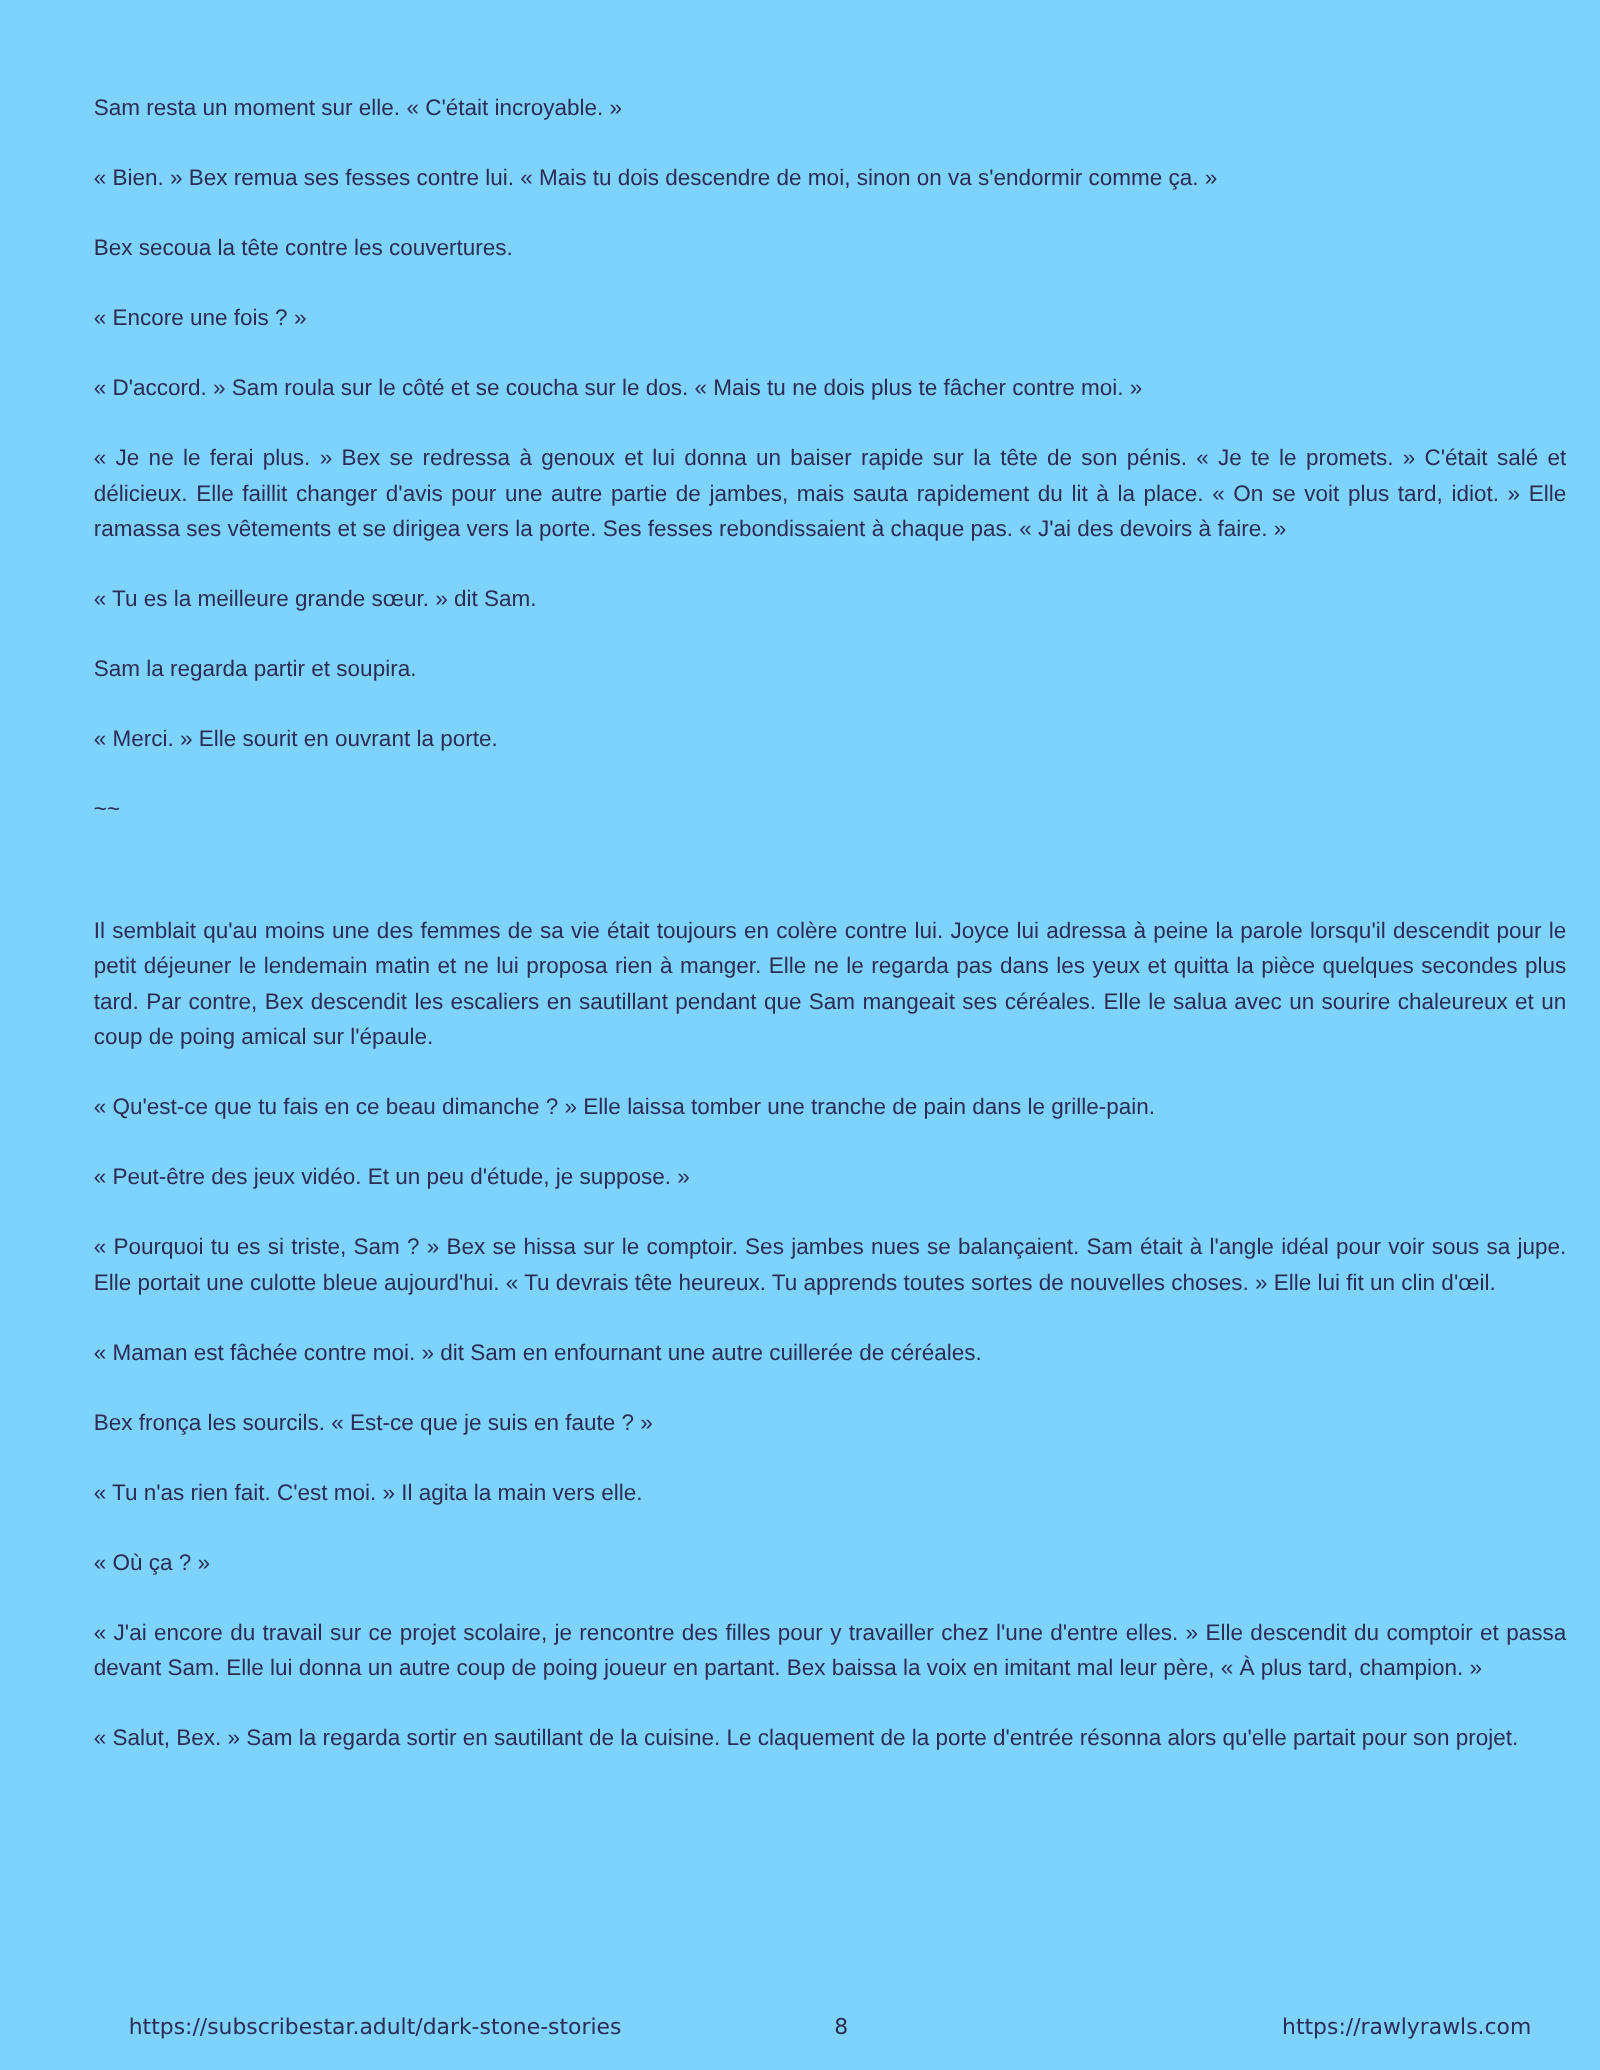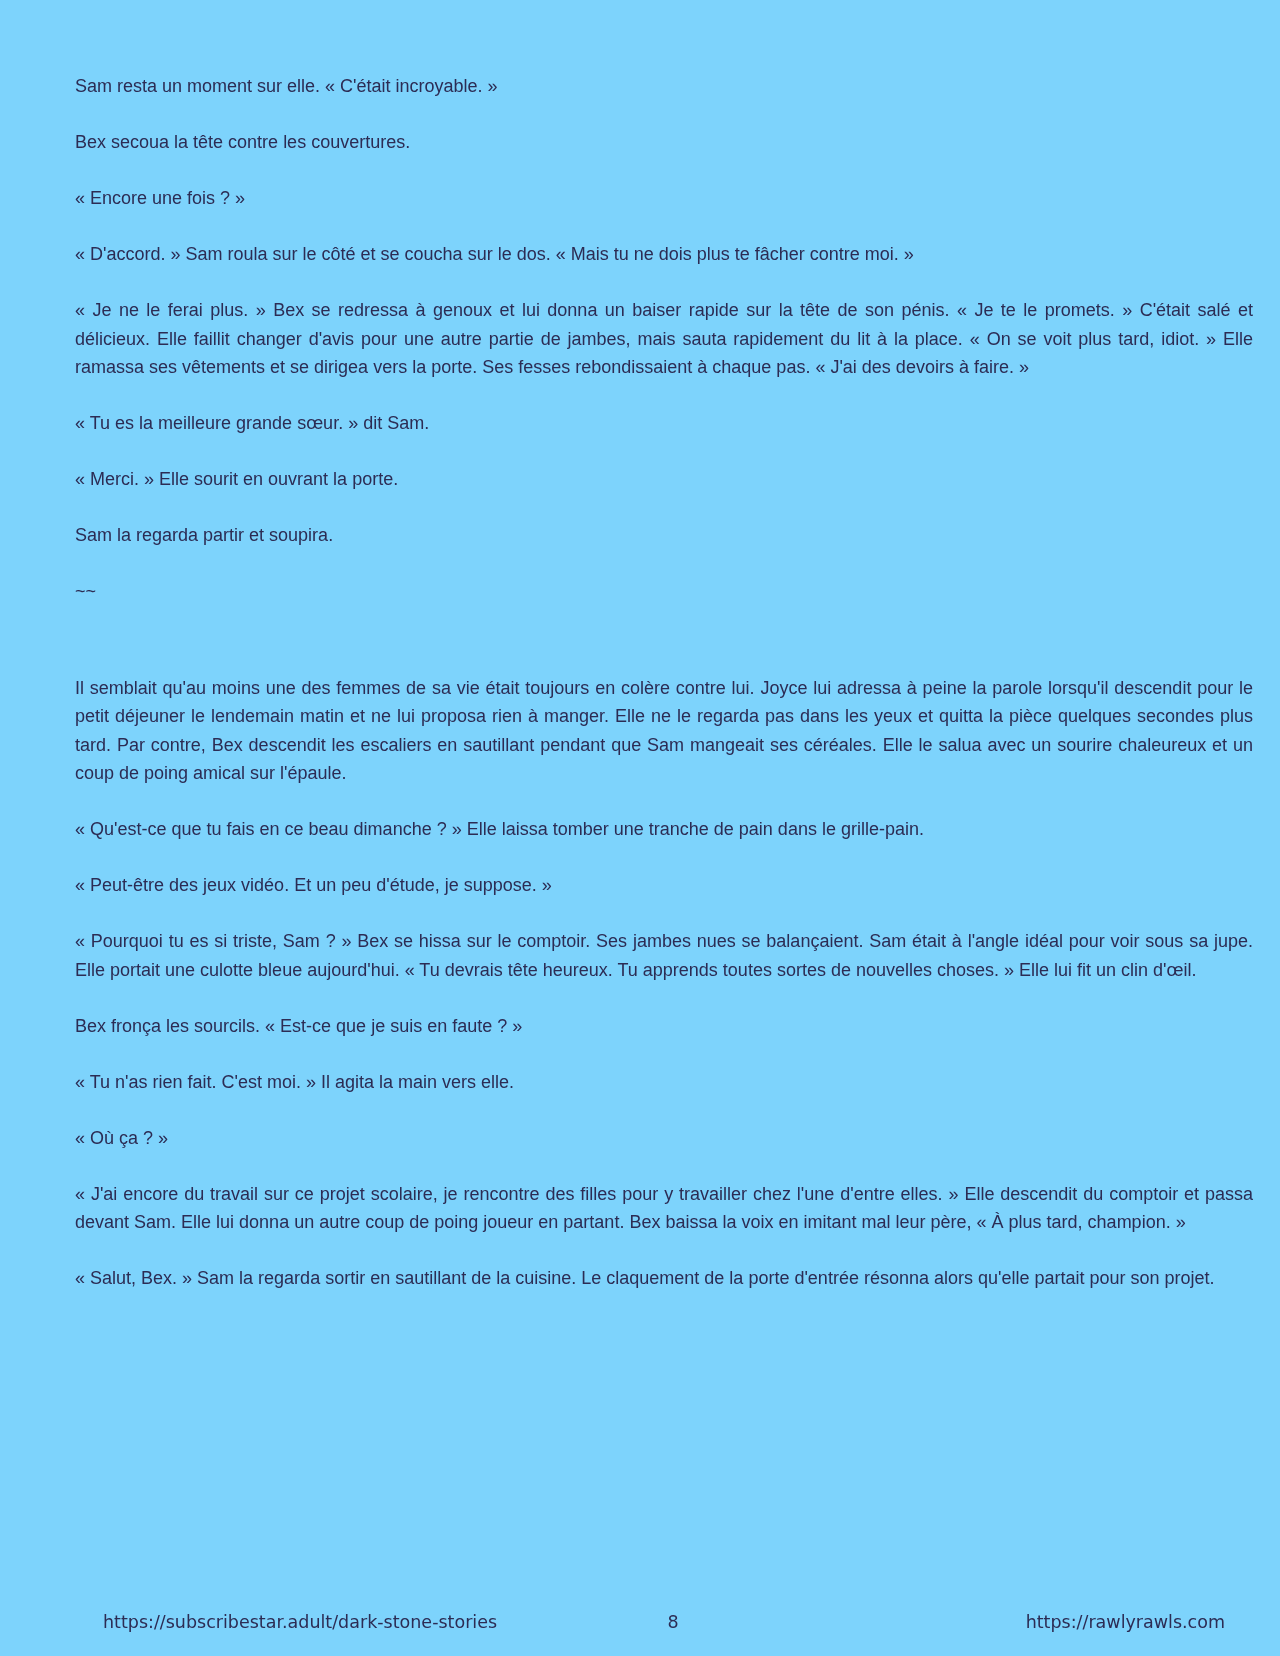--- a/index.html
+++ b/index.html
@@ -63,32 +63,34 @@
     top: 0;
     white-space: nowrap;
   }
 </style>
 </head>
 <body>
 
 <div class="page">
   <main class="content">
     <p>Sam resta un moment sur elle. « C'était incroyable. »</p>
+    <p>« Bien. » Bex remua ses fesses contre lui. « Mais tu dois descendre de moi, sinon on va s'endormir comme ça. »</p>
     <p>Bex secoua la tête contre les couvertures.</p>
     <p>« Encore une fois ? »</p>
     <p>« D'accord. » Sam roula sur le côté et se coucha sur le dos. « Mais tu ne dois plus te fâcher contre moi. »</p>
     <p>« Je ne le ferai plus. » Bex se redressa à genoux et lui donna un baiser rapide sur la tête de son pénis. « Je te le promets. » C'était salé et délicieux. Elle faillit changer d'avis pour une autre partie de jambes, mais sauta rapidement du lit à la place. « On se voit plus tard, idiot. » Elle ramassa ses vêtements et se dirigea vers la porte. Ses fesses rebondissaient à chaque pas. « J'ai des devoirs à faire. »</p>
     <p>« Tu es la meilleure grande sœur. » dit Sam.</p>
+    <p>Sam la regarda partir et soupira.</p>
     <p>« Merci. » Elle sourit en ouvrant la porte.</p>
-    <p>Sam la regarda partir et soupira.</p>
     <p class="separator">~~</p>
     <p>Il semblait qu'au moins une des femmes de sa vie était toujours en colère contre lui. Joyce lui adressa à peine la parole lorsqu'il descendit pour le petit déjeuner le lendemain matin et ne lui proposa rien à manger. Elle ne le regarda pas dans les yeux et quitta la pièce quelques secondes plus tard. Par contre, Bex descendit les escaliers en sautillant pendant que Sam mangeait ses céréales. Elle le salua avec un sourire chaleureux et un coup de poing amical sur l'épaule.</p>
     <p>« Qu'est-ce que tu fais en ce beau dimanche ? » Elle laissa tomber une tranche de pain dans le grille-pain.</p>
     <p>« Peut-être des jeux vidéo. Et un peu d'étude, je suppose. »</p>
     <p>« Pourquoi tu es si triste, Sam ? » Bex se hissa sur le comptoir. Ses jambes nues se balançaient. Sam était à l'angle idéal pour voir sous sa jupe. Elle portait une culotte bleue aujourd'hui. « Tu devrais tête heureux. Tu apprends toutes sortes de nouvelles choses. » Elle lui fit un clin d'œil.</p>
+    <p>« Maman est fâchée contre moi. » dit Sam en enfournant une autre cuillerée de céréales.</p>
     <p>Bex fronça les sourcils. « Est-ce que je suis en faute ? »</p>
     <p>« Tu n'as rien fait. C'est moi. » Il agita la main vers elle.</p>
     <p>« Où ça ? »</p>
     <p>« J'ai encore du travail sur ce projet scolaire, je rencontre des filles pour y travailler chez l'une d'entre elles. » Elle descendit du comptoir et passa devant Sam. Elle lui donna un autre coup de poing joueur en partant. Bex baissa la voix en imitant mal leur père, « À plus tard, champion. »</p>
     <p>« Salut, Bex. » Sam la regarda sortir en sautillant de la cuisine. Le claquement de la porte d'entrée résonna alors qu'elle partait pour son projet.</p>
   </main>
 
   <footer class="footer">
     <span class="f-left">https://subscribestar.adult/dark-stone-stories</span>
     <span class="f-center">8</span>

